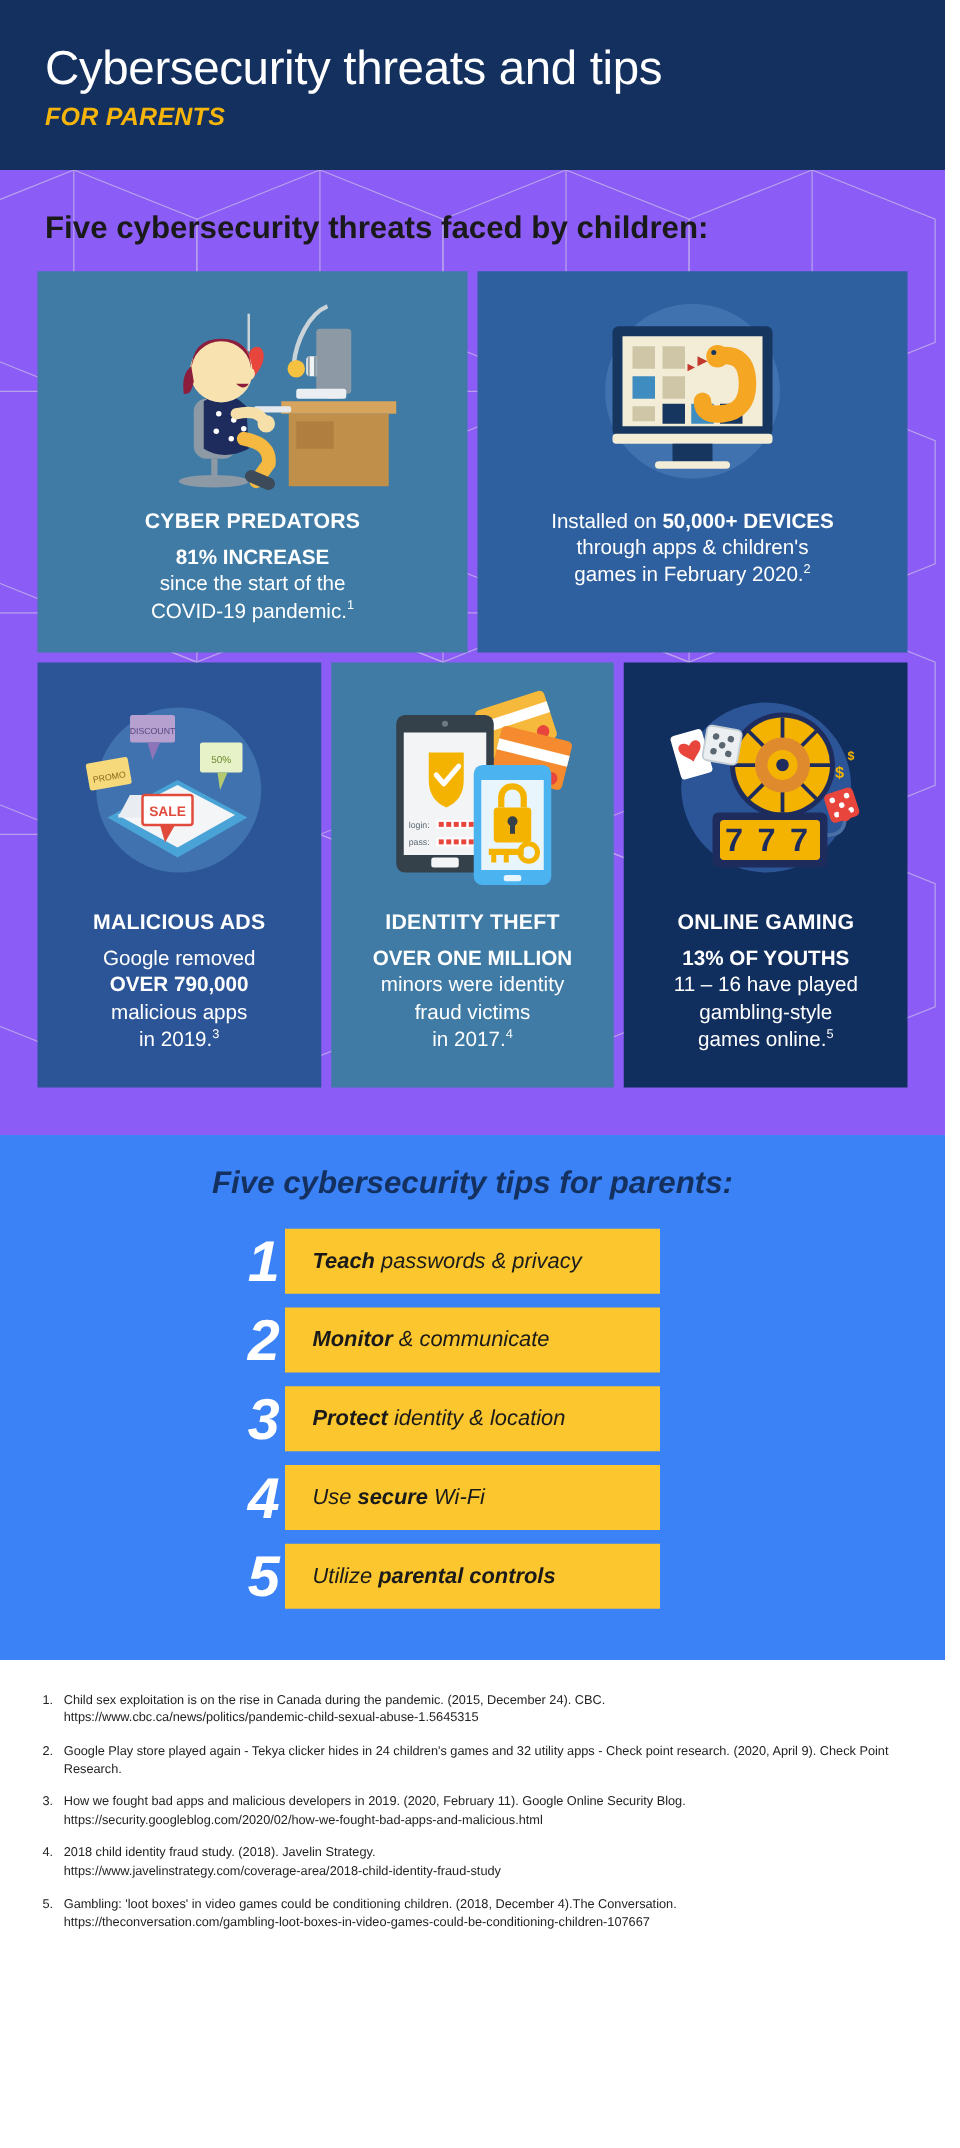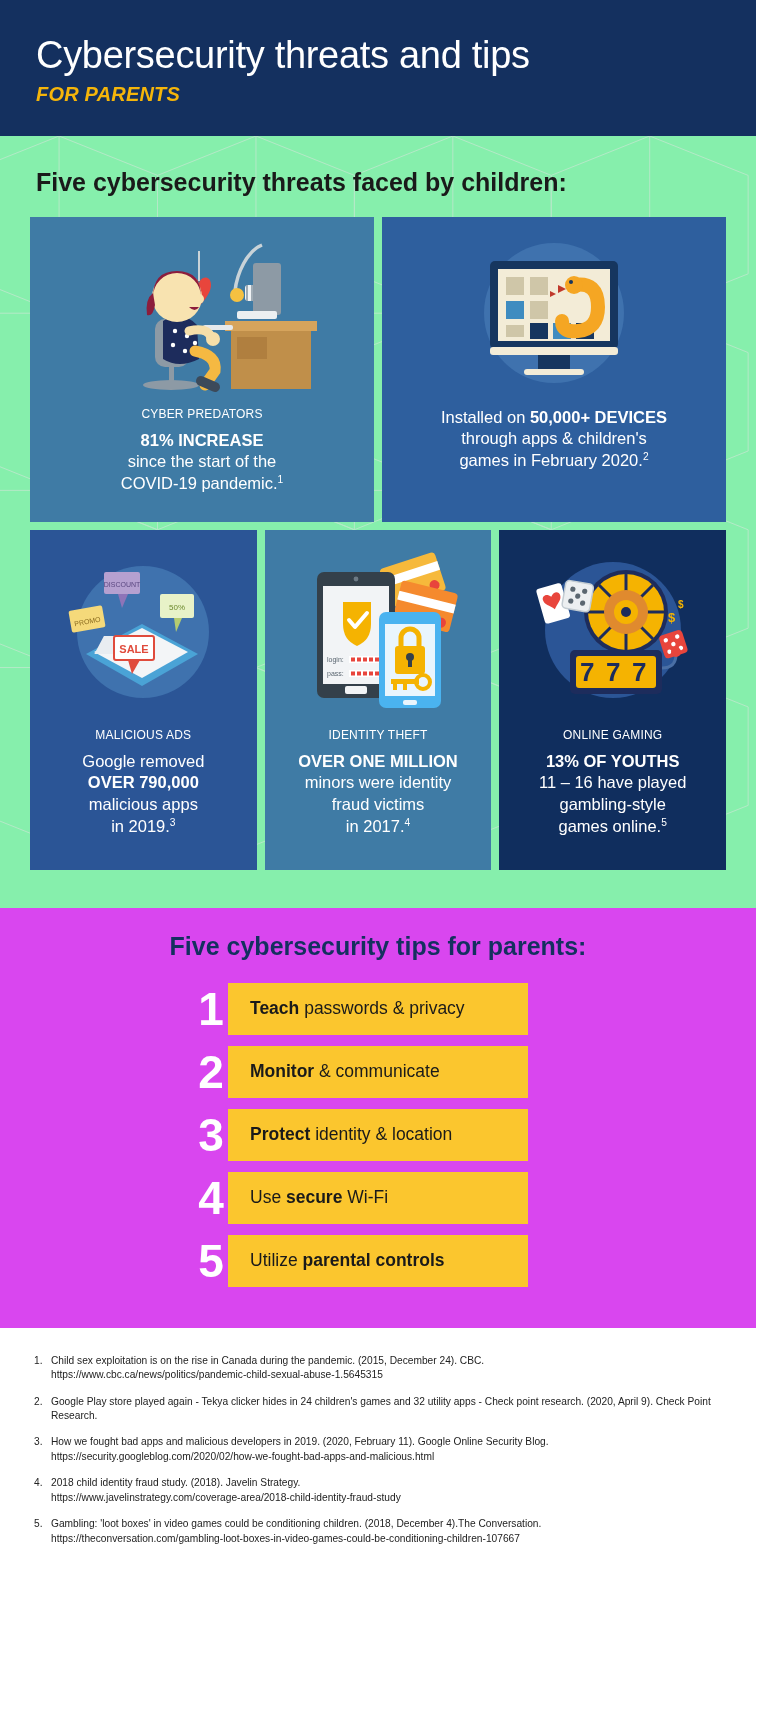--- a/index.html
+++ b/index.html
@@ -33,21 +33,21 @@
     font-size: 20px;
     font-weight: bold;
     letter-spacing: 0.2px;
     margin-top: 6px;
     font-style: italic;
   }
 
   
   .threats {
     position: relative;
-    background: #86efac;
+    background: #8b5cf6;
     padding: 26px 30px 30px 30px;
     overflow: hidden;
   }
   .pattern {
     position: absolute;
     inset: 0;
     pointer-events: none;
     opacity: 0.5;
   }
   .threats-inner { position: relative; z-index: 2; }
@@ -80,37 +80,38 @@
     flex: 0 0 auto;
     height: 170px;
     display: flex;
     align-items: center;
     justify-content: center;
     margin-bottom: 6px;
   }
   .card.r2 .card-art { height: 178px; }
 
   .card-title {
-    font-size: 12px;
-    font-weight: normal;
+    font-size: 17px;
+    font-weight: bold;
     letter-spacing: 0.2px;
     margin-bottom: 9px;
   }
   .card-body {
     font-size: 16.5px;
     line-height: 1.32;
     font-weight: 400;
   }
   .card-body b { font-weight: bold; }
   sup { font-size: 0.62em; vertical-align: super; line-height: 0; }
 
   
   .tips {
-    background: #d946ef;
+    background: #3b82f6;
     padding: 24px 0 30px 0;
+    font-style: italic;
   }
   .tips-heading {
     text-align: center;
     color: #14305f;
     font-size: 25px;
     font-weight: bold;
     margin-bottom: 22px;
   }
   .tip-row {
     display: flex;

